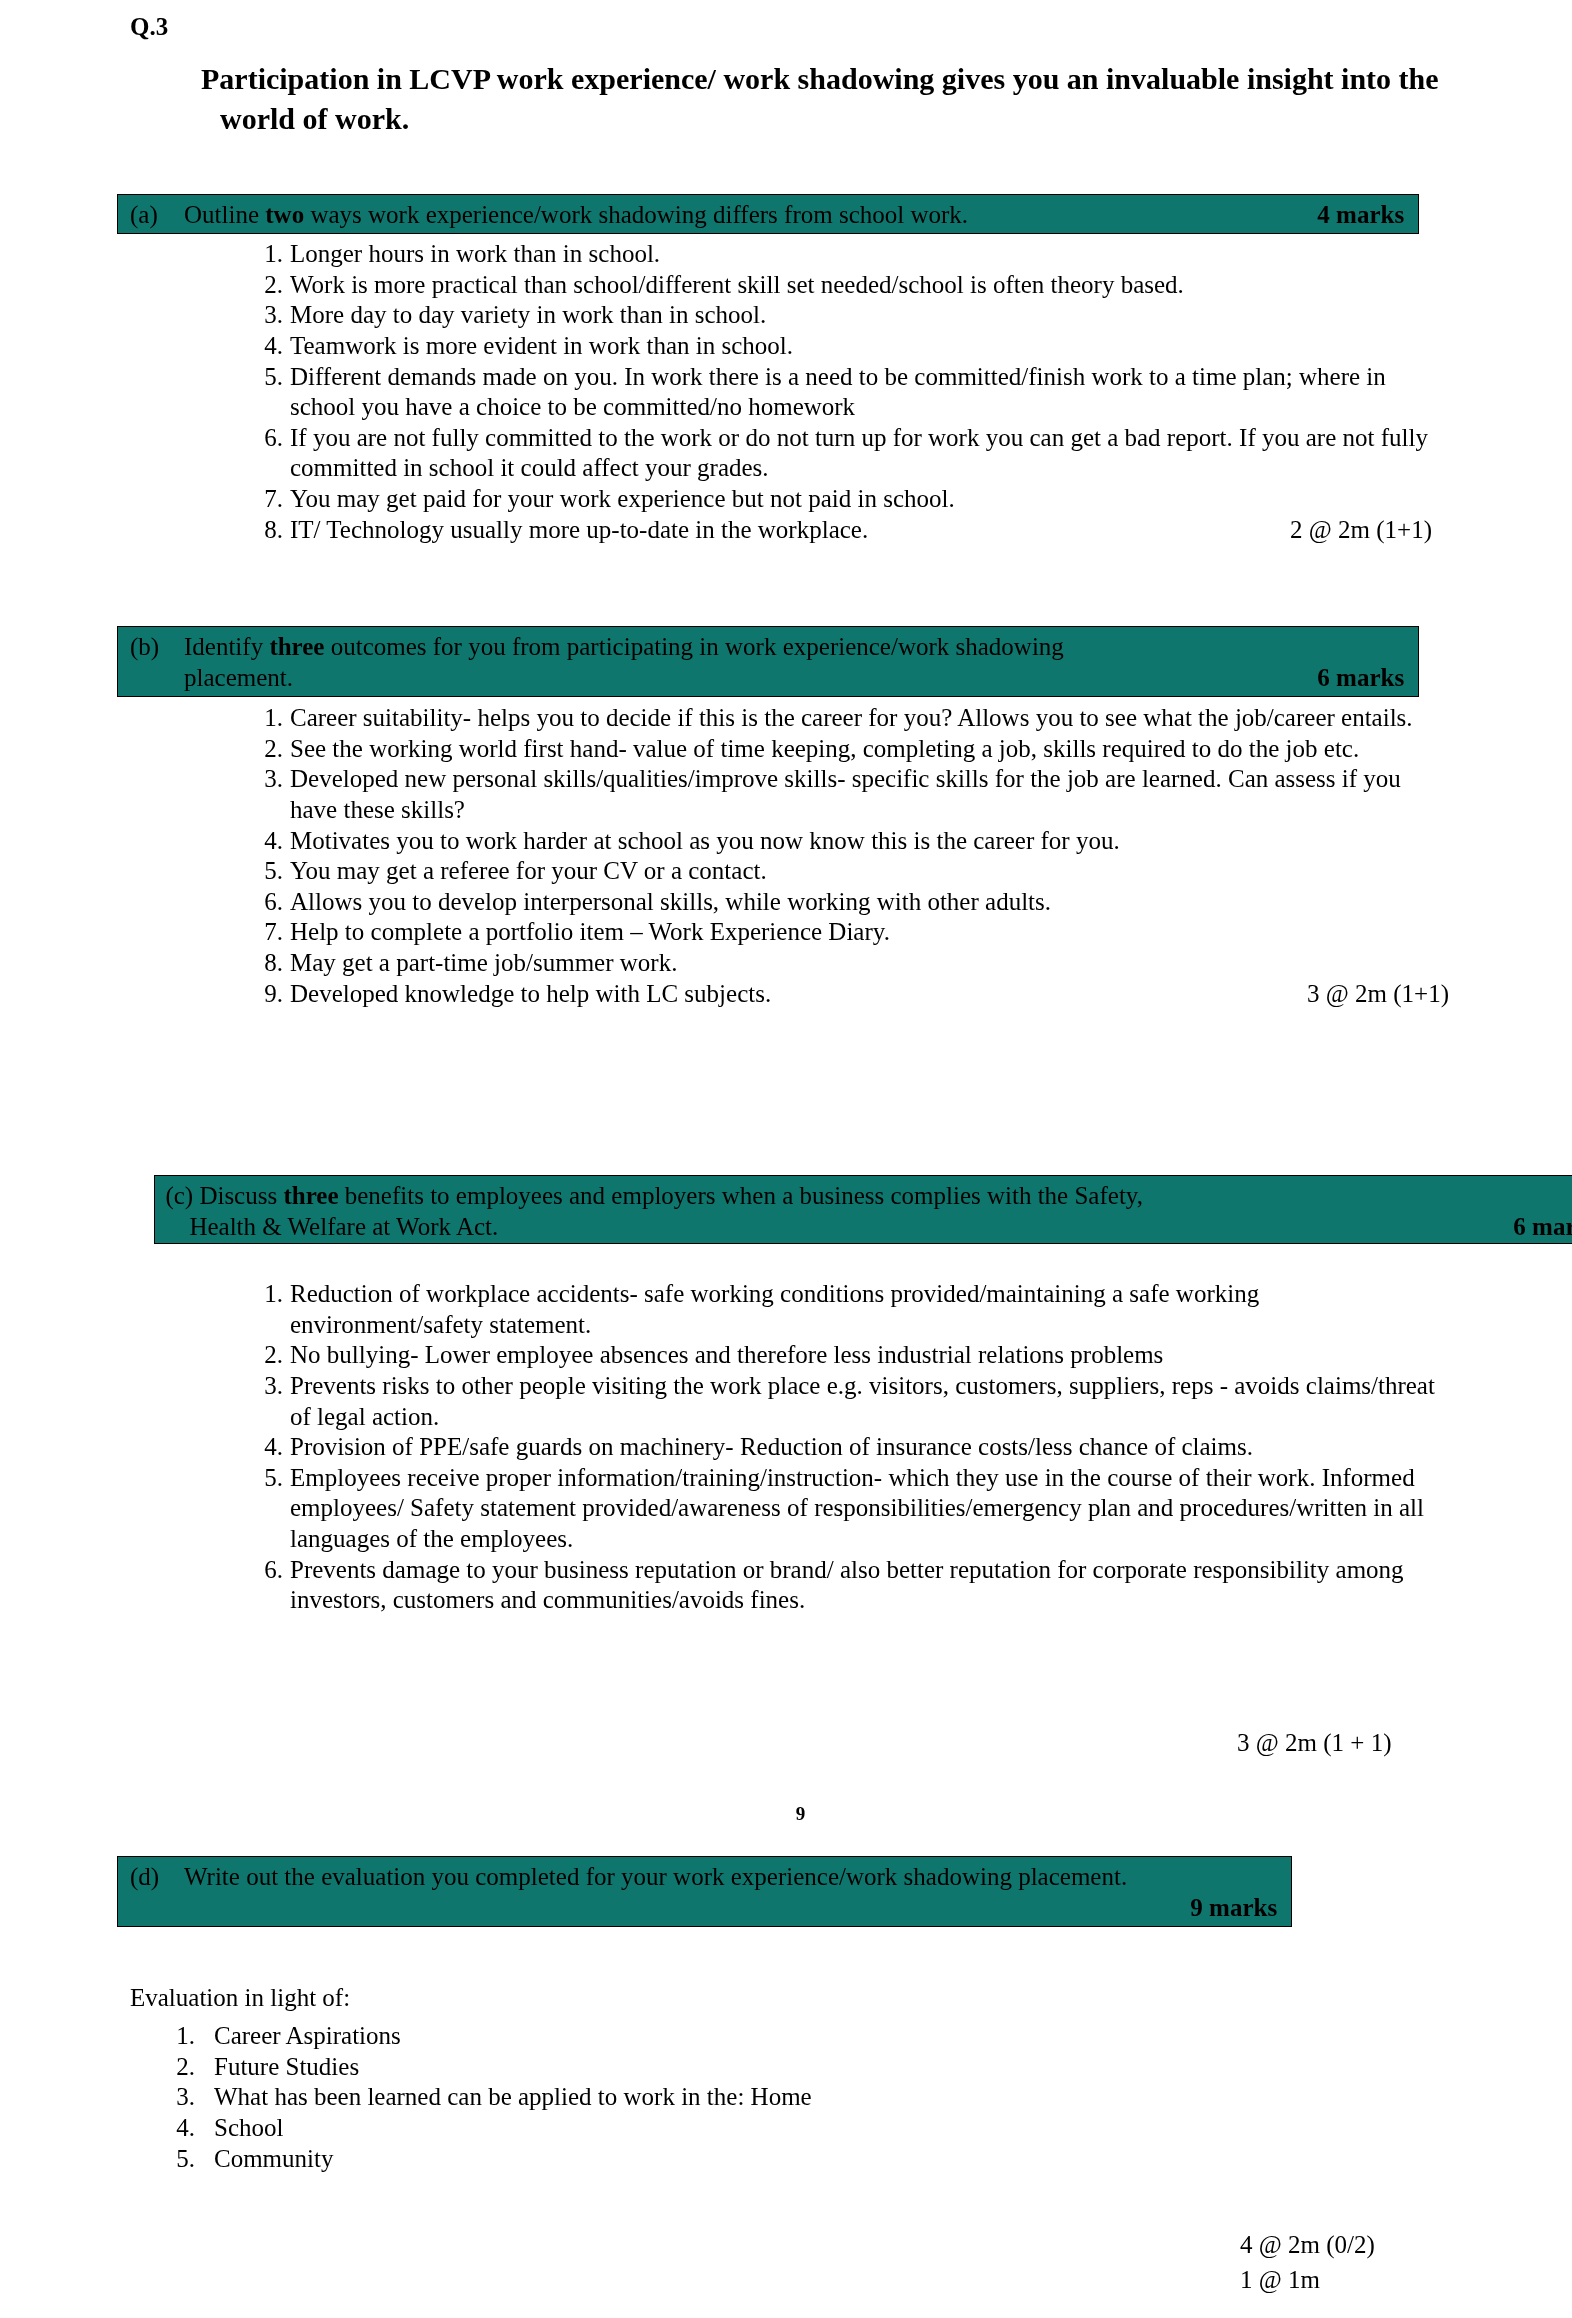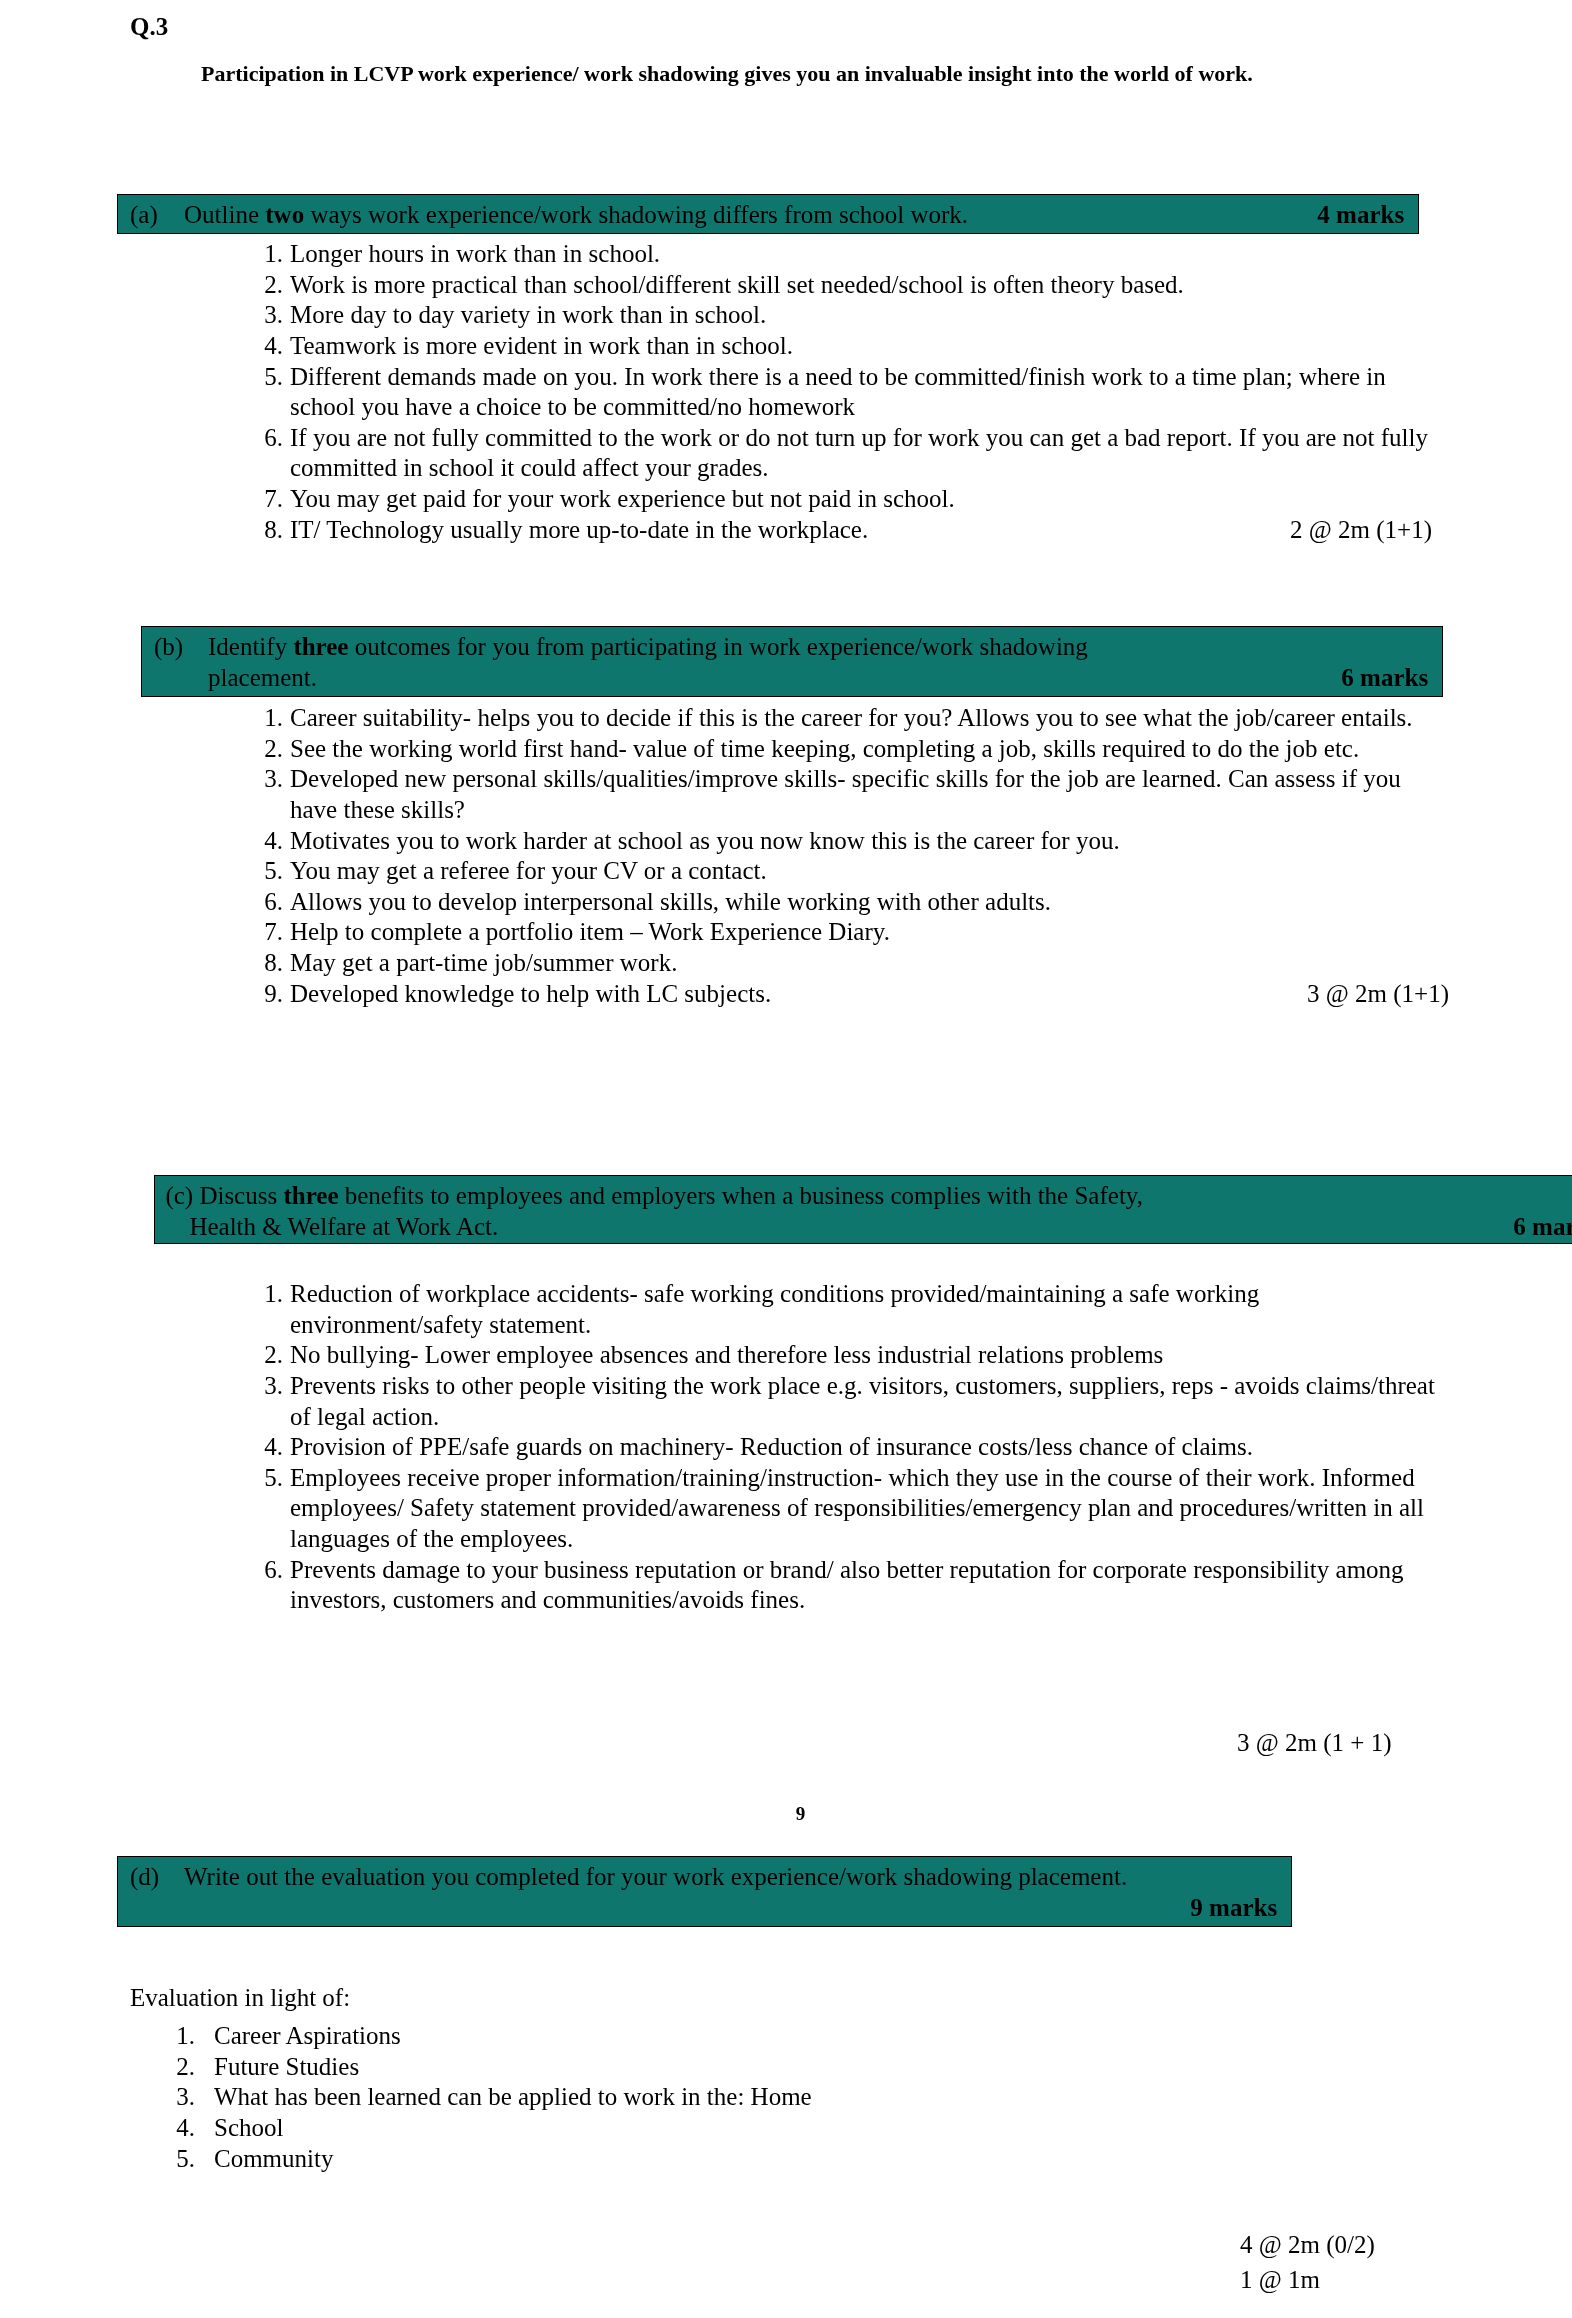--- a/index.html
+++ b/index.html
@@ -34,21 +34,21 @@
     font-size: 25px;
   }
 
   
   .q-heading {
     position: absolute;
     left: 201px;
     top: 59px;
     width: 1229px;
     font-weight: bold;
-    font-size: 22px;
+    font-size: 30px;
     line-height: 1.32;
     text-indent: -19px;
     padding-left: 19px;
   }
 
   
   .qbox {
     position: absolute;
     border: 1.7px solid #000000;
     box-sizing: border-box;
@@ -175,21 +175,21 @@
         <span class="num">7.</span>
         <span class="txt">You may get paid for your work experience but not paid in school.</span>
       </li>
     <li>
         <span class="num">8.</span>
         <span class="inline-marks">2 @ 2m (1+1)</span>
         <span class="txt">IT/ Technology usually more up-to-date in the workplace.</span>
       </li>
   </ol>
 
-  <div class="qbox" style="left:117px; top:626px; width:1302px; height:71px;margin-left:24px;">
+  <div class="qbox" style="left:117px; top:626px; width:1302px; height:71px;">
     <span class="row">
       <span class="tag">(b)</span><span>Identify </span><b>three</b><span> outcomes for you from participating in work experience/work shadowing</span>
     </span>
     <span class="row hang">
       <span>placement.</span>
       <span class="marks">6 marks</span>
     </span>
   </div>
 
   <ol class="answers" style="left:255px; top:703px; width:1194px;">

